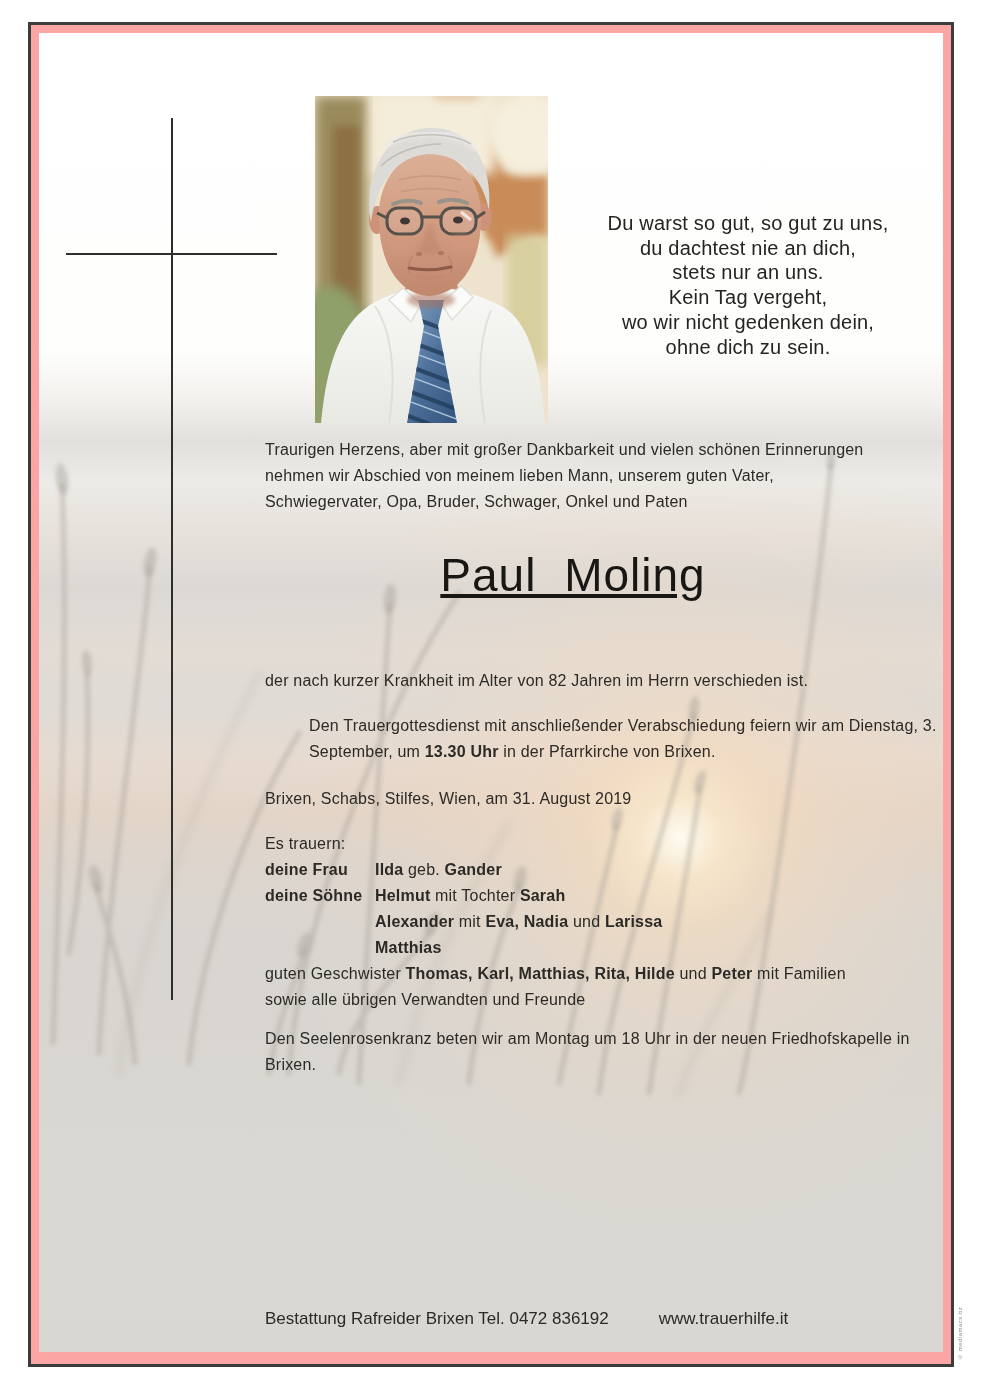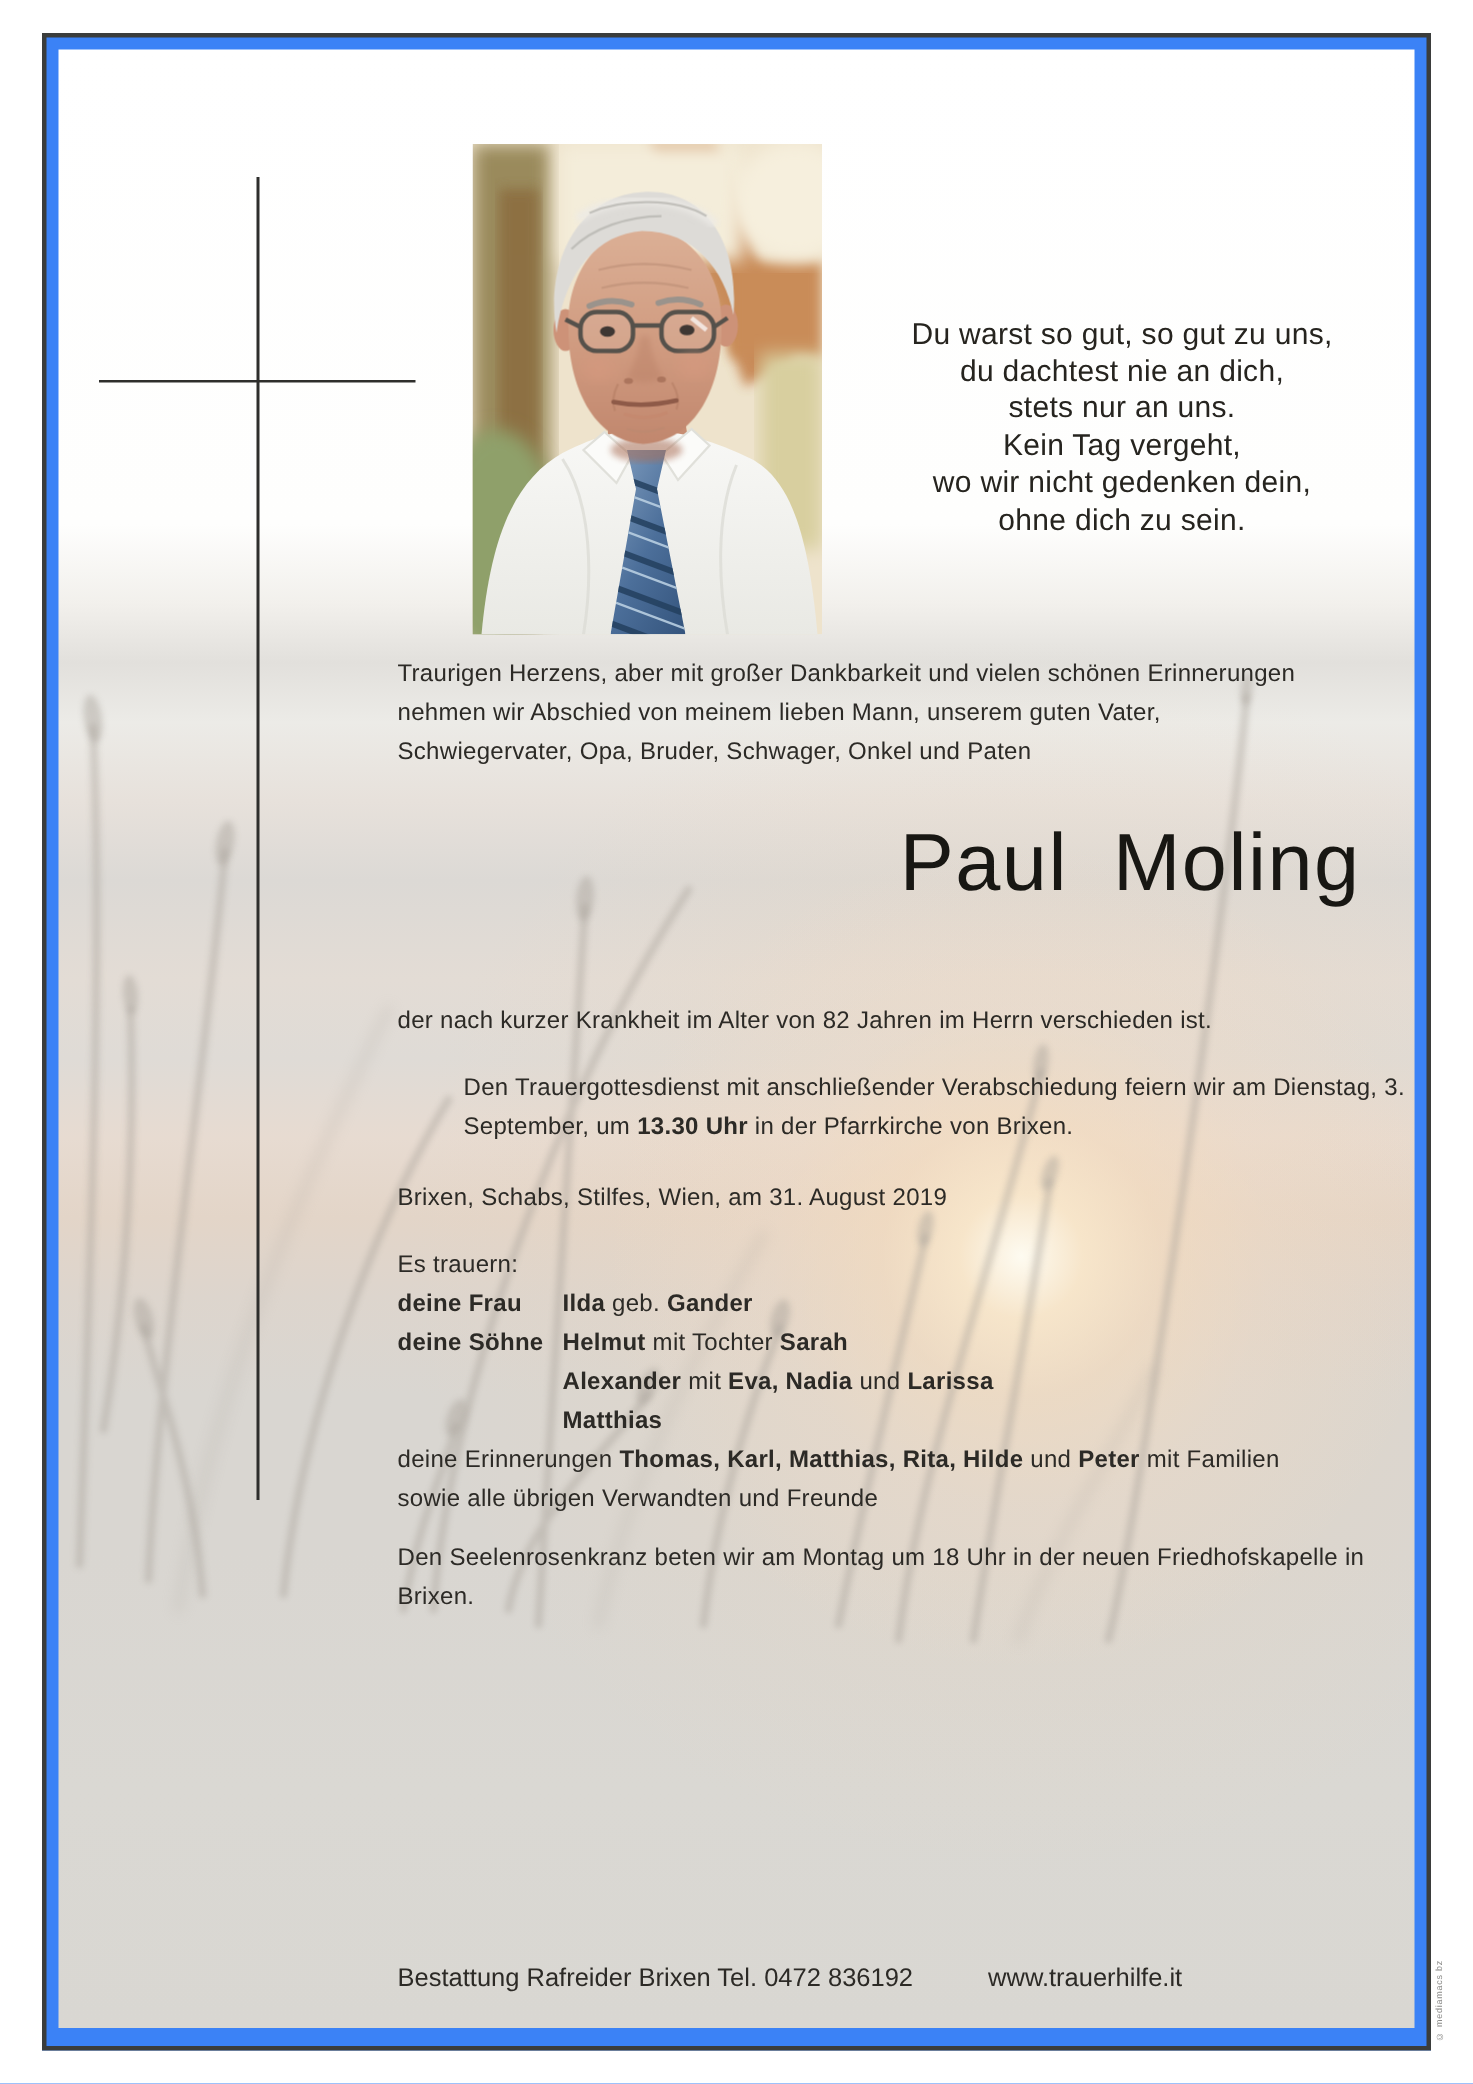--- a/index.html
+++ b/index.html
@@ -3,21 +3,21 @@
 <meta charset="utf-8">
 <style>
   html,body { margin:0; padding:0; }
   body {
     width:982px; height:1389px; position:relative; background:#ffffff;
     font-family:"Liberation Sans", sans-serif; color:#2c2a26;
     overflow:hidden;
   }
   .card {
     position:absolute; left:28px; top:22px; width:920px; height:1339px;
-    border:3px solid #3b3d3c; background:#3b82f6;
+    border:3px solid #3b3d3c; background:#fca5a5;
   }
   
   .bg {
     position:absolute; left:8px; top:8px; right:8px; bottom:12px;
     background:
       radial-gradient(circle at 71% 61%, rgba(255,253,243,0.95) 0%, rgba(250,232,203,0.85) 4%, rgba(246,221,191,0.55) 9%, rgba(242,220,199,0.28) 16%, rgba(242,220,199,0) 27%),
       radial-gradient(circle at 71% 61%, rgba(240,214,184,0.30) 0%, rgba(240,214,184,0.18) 22%, rgba(240,214,184,0) 40%),
       linear-gradient(to bottom,
         #ffffff 0%, #fefefd 24%, #f2f0ec 28%, #e2e0dc 31%, #ecebe7 34%,
         #e7e1db 38%, #dcd9d5 42%, #e3dcd5 47%, #dfdbd6 51%, #e7dbd1 55%,
@@ -32,22 +32,22 @@
   .photo { position:absolute; left:284px; top:71px; width:233px; height:327px; overflow:hidden; }
   .photo svg { display:block; width:233px; height:327px; }
 
   .poem {
     position:absolute; left:537px; top:186px; width:360px; text-align:center;
     font-size:20px; line-height:24.7px; color:#26241f; letter-spacing:0.2px;
   }
   .block { position:absolute; left:234px; font-size:16px; line-height:26px; color:#2c2a26; letter-spacing:0.2px; }
   .intro   { top:412px; width:622px; }
   .name    {
-    position:absolute; left:208px; top:522px; width:668px; text-align:right;
-    font-size:54px; line-height:56px; color:#181713; letter-spacing:1px; word-spacing:14px;
+    position:absolute; left:208px; top:522px; width:668px; text-align:center;
+    font-size:46px; line-height:56px; color:#181713; letter-spacing:1px; word-spacing:14px;text-decoration:underline;
   }
   .death   { top:643px; white-space:nowrap; }
   .funeral { top:688px; width:648px;margin-left:44px; }
   .dateline{ top:761px; white-space:nowrap; }
   .mourners{ top:806px; width:700px; }
   .m-row   { white-space:nowrap; }
   .m-label { display:inline-block; width:110px;font-weight:bold; }
   .indent  { padding-left:110px; }
   .rosary  { top:1001px; width:648px; }
   .footer  { position:absolute; left:234px; top:1283px; font-size:17px; line-height:22px; color:#2c2a26; white-space:nowrap; }
@@ -250,21 +250,21 @@
     <div class="m-row">
       <span class="m-label">deine Söhne</span><span><span class="b">Helmut</span><span> mit Tochter </span><span class="b">Sarah</span></span>
     </div>
     <div class="m-row indent">
       <span><span class="b">Alexander</span><span> mit </span><span class="b">Eva, Nadia</span><span> und </span><span class="b">Larissa</span></span>
     </div>
     <div class="m-row indent">
       <span><span class="b">Matthias</span></span>
     </div>
     <div class="m-row">
-      <span><span>deine Erinnerungen </span><span class="b">Thomas, Karl, Matthias, Rita, Hilde</span><span> und </span><span class="b">Peter</span><span> mit Familien</span></span>
+      <span><span>guten Geschwister </span><span class="b">Thomas, Karl, Matthias, Rita, Hilde</span><span> und </span><span class="b">Peter</span><span> mit Familien</span></span>
     </div>
     <div class="m-row">
       <span><span>sowie alle übrigen Verwandten und Freunde</span></span>
     </div>
   </div>
 
   <div class="block rosary">Den Seelenrosenkranz beten wir am Montag um 18 Uhr in der neuen Friedhofskapelle in Brixen.</div>
 
   <div class="footer">
     <span>Bestattung  Rafreider Brixen Tel. 0472 836192</span><span class="site">www.trauerhilfe.it</span>

